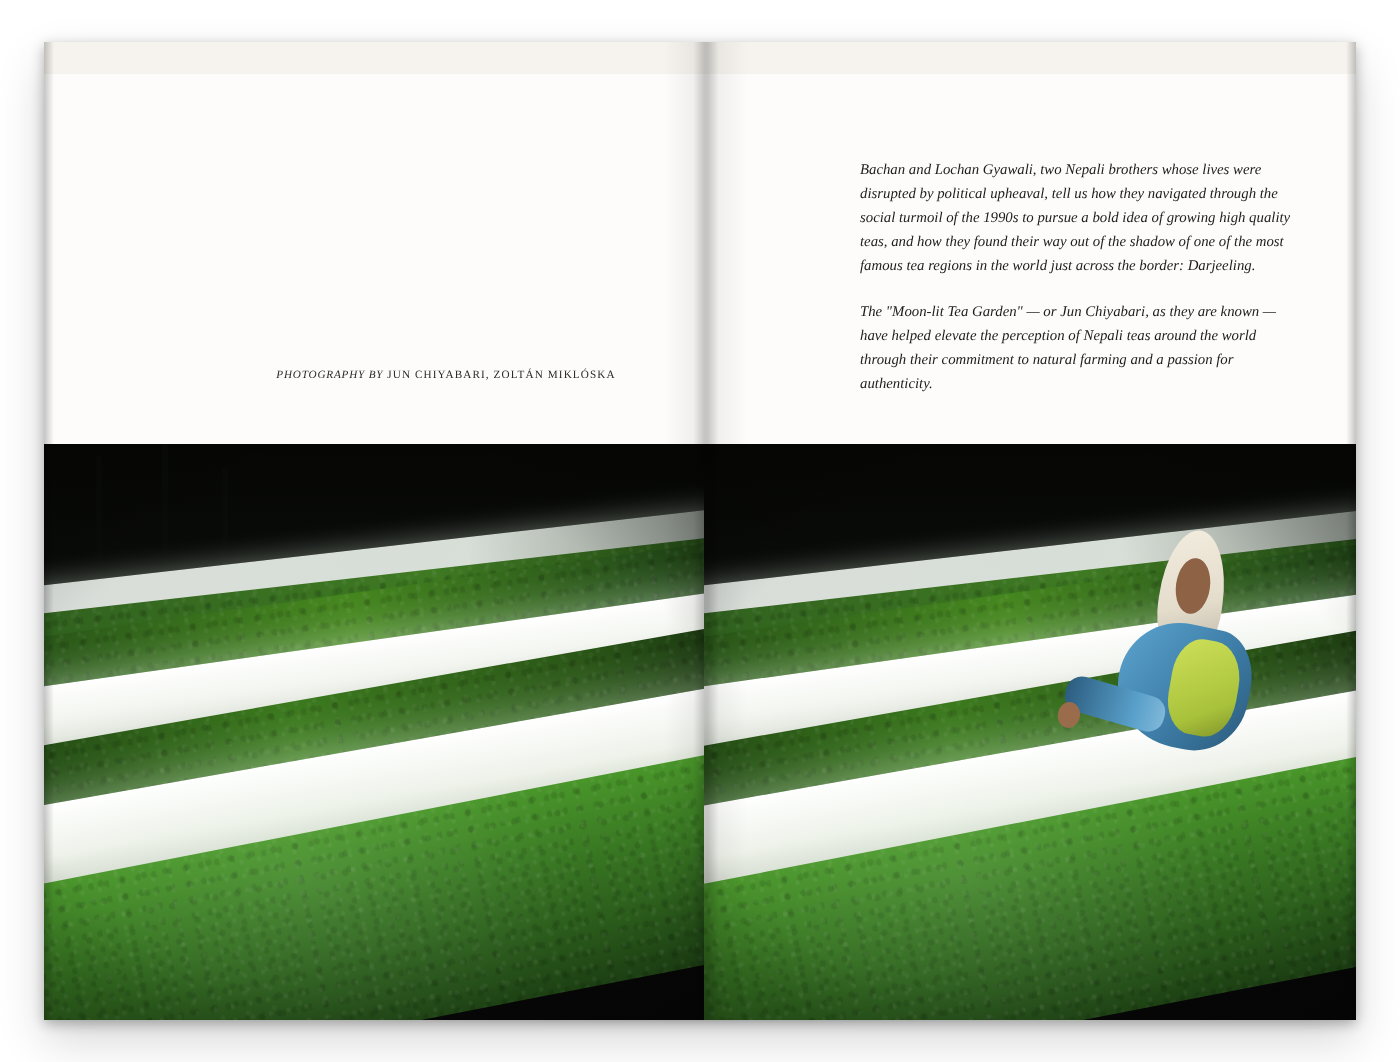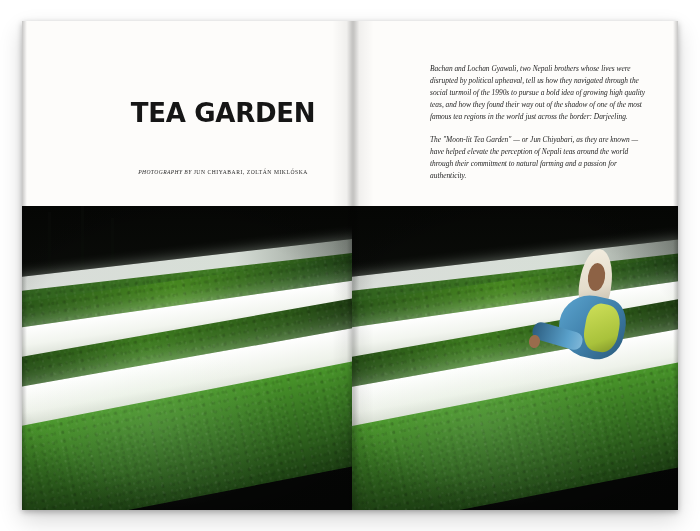--- a/index.html
+++ b/index.html
@@ -30,21 +30,21 @@
     height: 489px;
     background: #f6f3ee;
     box-shadow: 0 2px 6px rgba(0,0,0,0.28), 0 10px 22px rgba(0,0,0,0.16);
     overflow: hidden;
     
   }
 
   
   .page {
     position: absolute;
-    top: 0;
+    top: 16px;
     height: 100%;
     overflow: hidden;
     background: #84cc16;
   }
   .page.left {
     left: 0;
     width: 330px;
   }
   .page.right {
     left: 330px;
@@ -417,21 +417,20 @@
           </div>
 
           <div class="glow"></div>
           <div class="vig"></div>
         </div>
       </div>
 
       <div class="top-white"></div>
 
       <div class="headline">
-        <span class="line2">TEA GARDEN</span>
       </div>
 
       <div class="credit">
         <span class="cr-label">PHOTOGRAPHY BY</span>
         <span>JUN CHIYABARI, ZOLTÁN MIKLÓSKA</span>
       </div>
 
     </div>
 
     <div class="page right">

